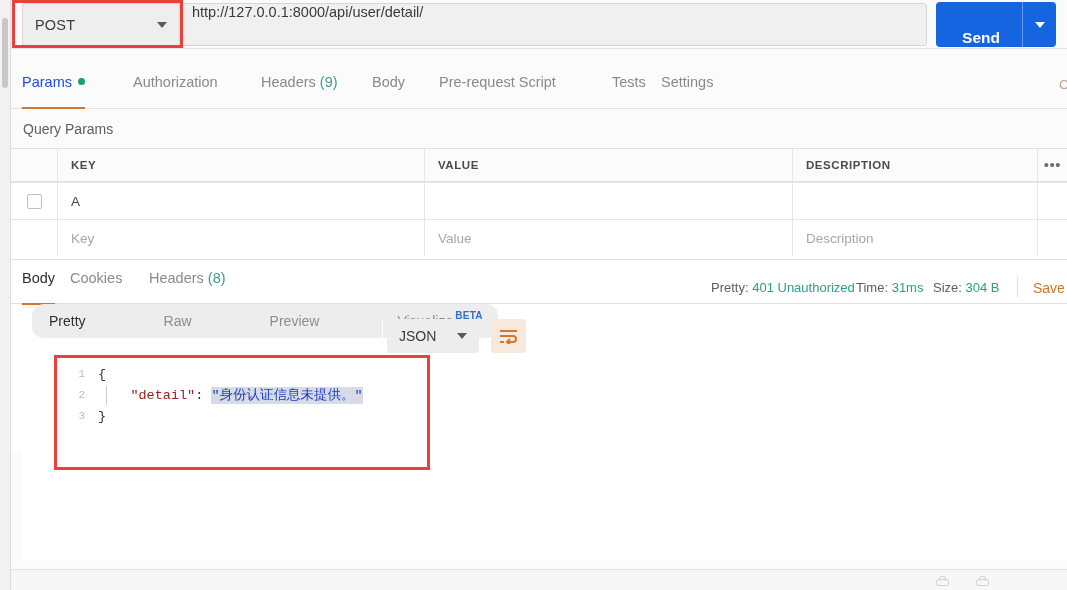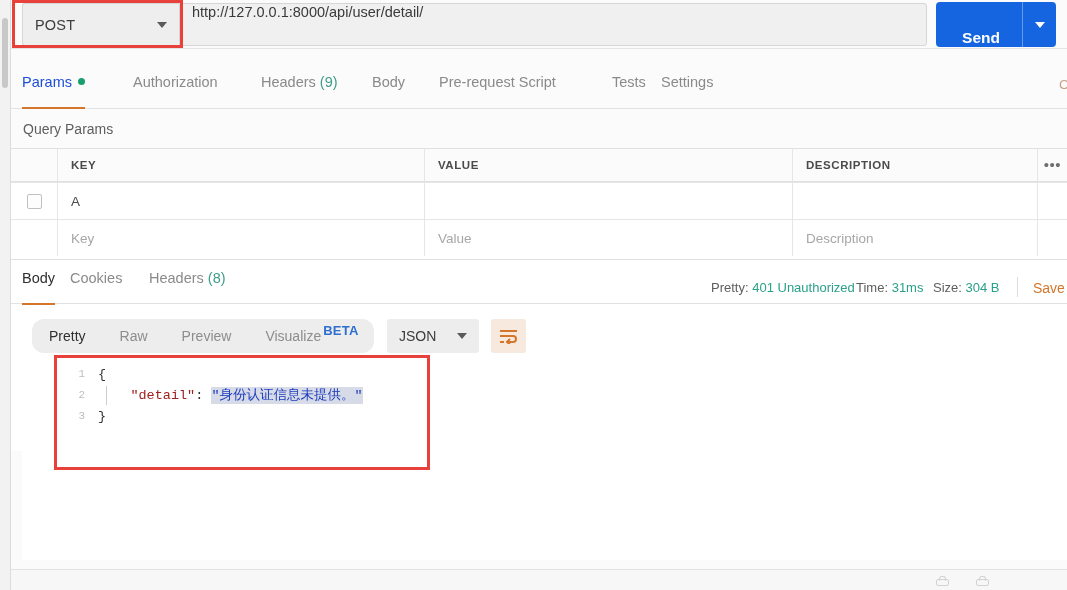--- a/index.html
+++ b/index.html
@@ -272,39 +272,40 @@
     top: 20px; left: 1022px;
     font-size: 14px;
     color: #d4762b;
     white-space: nowrap;
     cursor: pointer;
   }
 
   
   .fmt-group {
     position: absolute;
-    left: 21px; top: 319px;
+    left: 21px; top: 304px;
     height: 34px;
     background: #ededed;
     border-radius: 12px;
     display: flex;
     align-items: center;
+    gap: 44px;
   }
   .fmt-btn {
     height: 34px;
     display: flex; align-items: center;
     padding: 0 17px;
     font-size: 14px;
     color: #8d8d8d;
     cursor: pointer;
     position: relative;
   }
   .fmt-btn.active { color: #2f2f2f; }
   .beta {
-    font-size: 13px;
+    font-size: 10px;
     font-weight: bold;
     color: #2f6fd0;
     position: relative;
     top: -6px;
     left: 2px;
     letter-spacing: .3px;
   }
   .fmt-sep {
     position: absolute;
     left: 371px; top: 319px;

